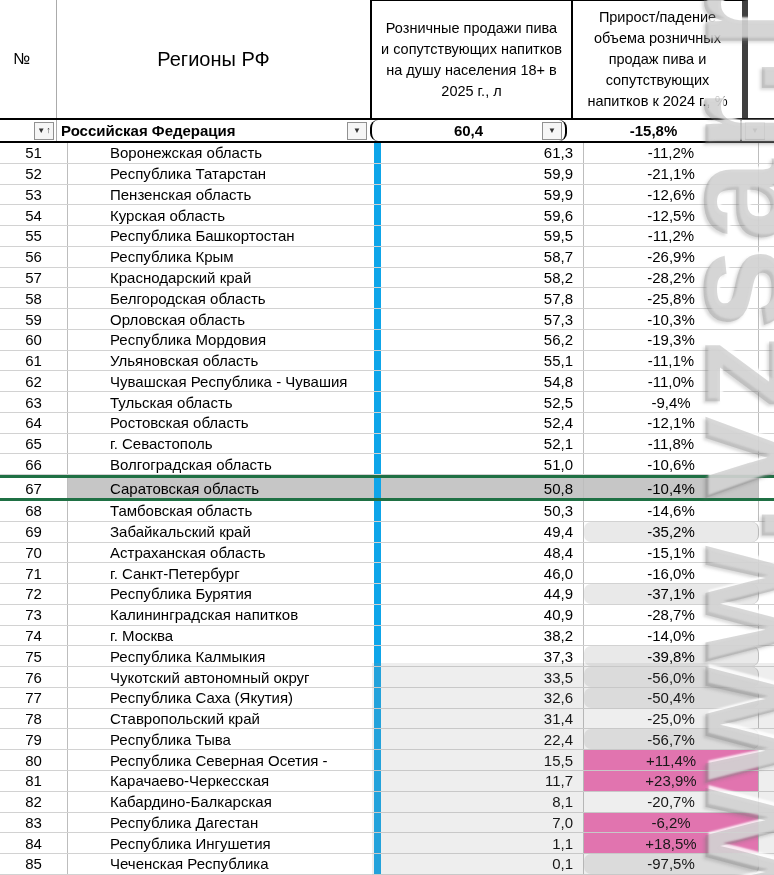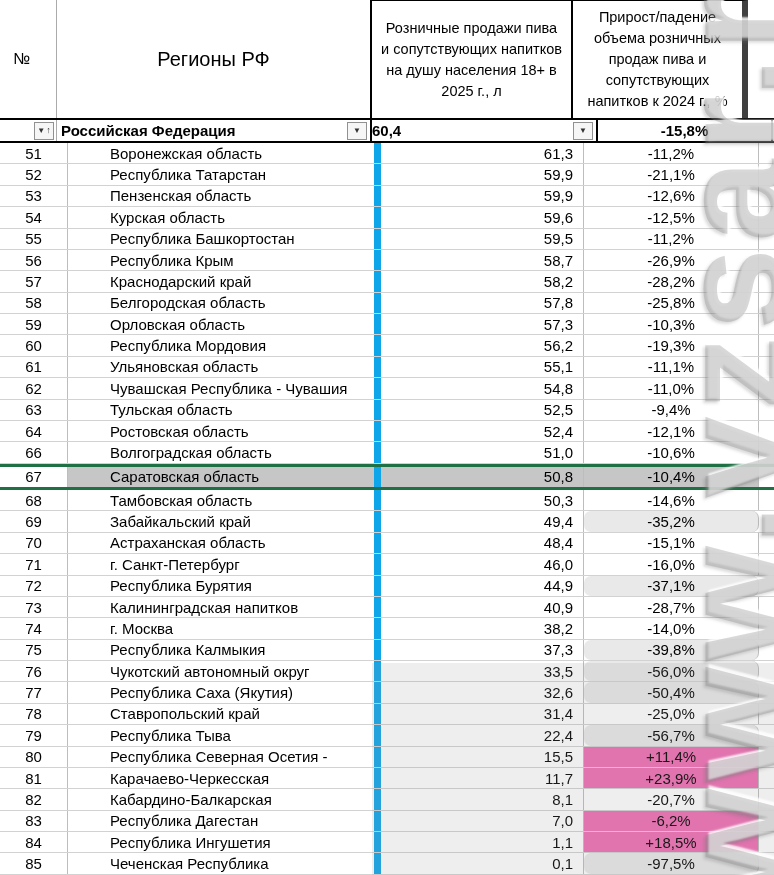--- a/index.html
+++ b/index.html
@@ -23,22 +23,22 @@
               display:flex; align-items:center; justify-content:center;
               text-align:center; font-size:14.5px; line-height:21px; padding:0 2px; }
   .h-fill { flex:1; }
   
   .summary-row { display:flex; height:25px; box-sizing:border-box;
                  border-top:2px solid #000; border-bottom:2px solid #000;
                  font-weight:bold; font-size:15px; }
   .s-cell { box-sizing:border-box; position:relative; display:flex; align-items:center; }
   .s-num { width:57px; border-right:1px solid #ababab; }
   .s-region { width:313px; padding-left:4px; }
-  .s-value { width:228px; border-left:2px solid #000; border-right:2px solid #000;
-             justify-content:flex-start; }
+  .s-value { width:197px; border-left:2px solid #000; border-right:2px solid #000;
+             justify-content:center;border-radius:8px; }
   .s-change { width:175px; border-right:2px solid #000; justify-content:center; }
   .s-fill { flex:1; }
   .filter-btn { position:absolute; top:50%; transform:translateY(-50%);
     width:20px; height:18px; background:#f6f6f6; border:1px solid #919191;
     display:flex; align-items:center; justify-content:center; gap:1px;
     font-size:8px; color:#333; box-sizing:border-box; padding:0; cursor:pointer;
     font-family:inherit; line-height:1; }
   .s-num .filter-btn { right:2px; }
   .s-region .filter-btn { right:3px; }
   .s-value .filter-btn { right:3px; }
@@ -216,20 +216,27 @@
       <div class="c c-fill"></div>
     </div>
       <div class="row">
       <div class="c c-num">64</div>
       <div class="c c-region">Ростовская область</div>
       <div class="c c-value">52,4</div>
       <div class="c c-change">-12,1%</div>
       <div class="c c-fill"></div>
     </div>
       <div class="row">
+      <div class="c c-num">65</div>
+      <div class="c c-region">г. Севастополь</div>
+      <div class="c c-value">52,1</div>
+      <div class="c c-change">-11,8%</div>
+      <div class="c c-fill"></div>
+    </div>
+      <div class="row">
       <div class="c c-num">66</div>
       <div class="c c-region">Волгоградская область</div>
       <div class="c c-value">51,0</div>
       <div class="c c-change">-10,6%</div>
       <div class="c c-fill"></div>
     </div>
       <div class="row row-selected">
       <div class="c c-num">67</div>
       <div class="c c-region">Саратовская область</div>
       <div class="c c-value">50,8</div>

